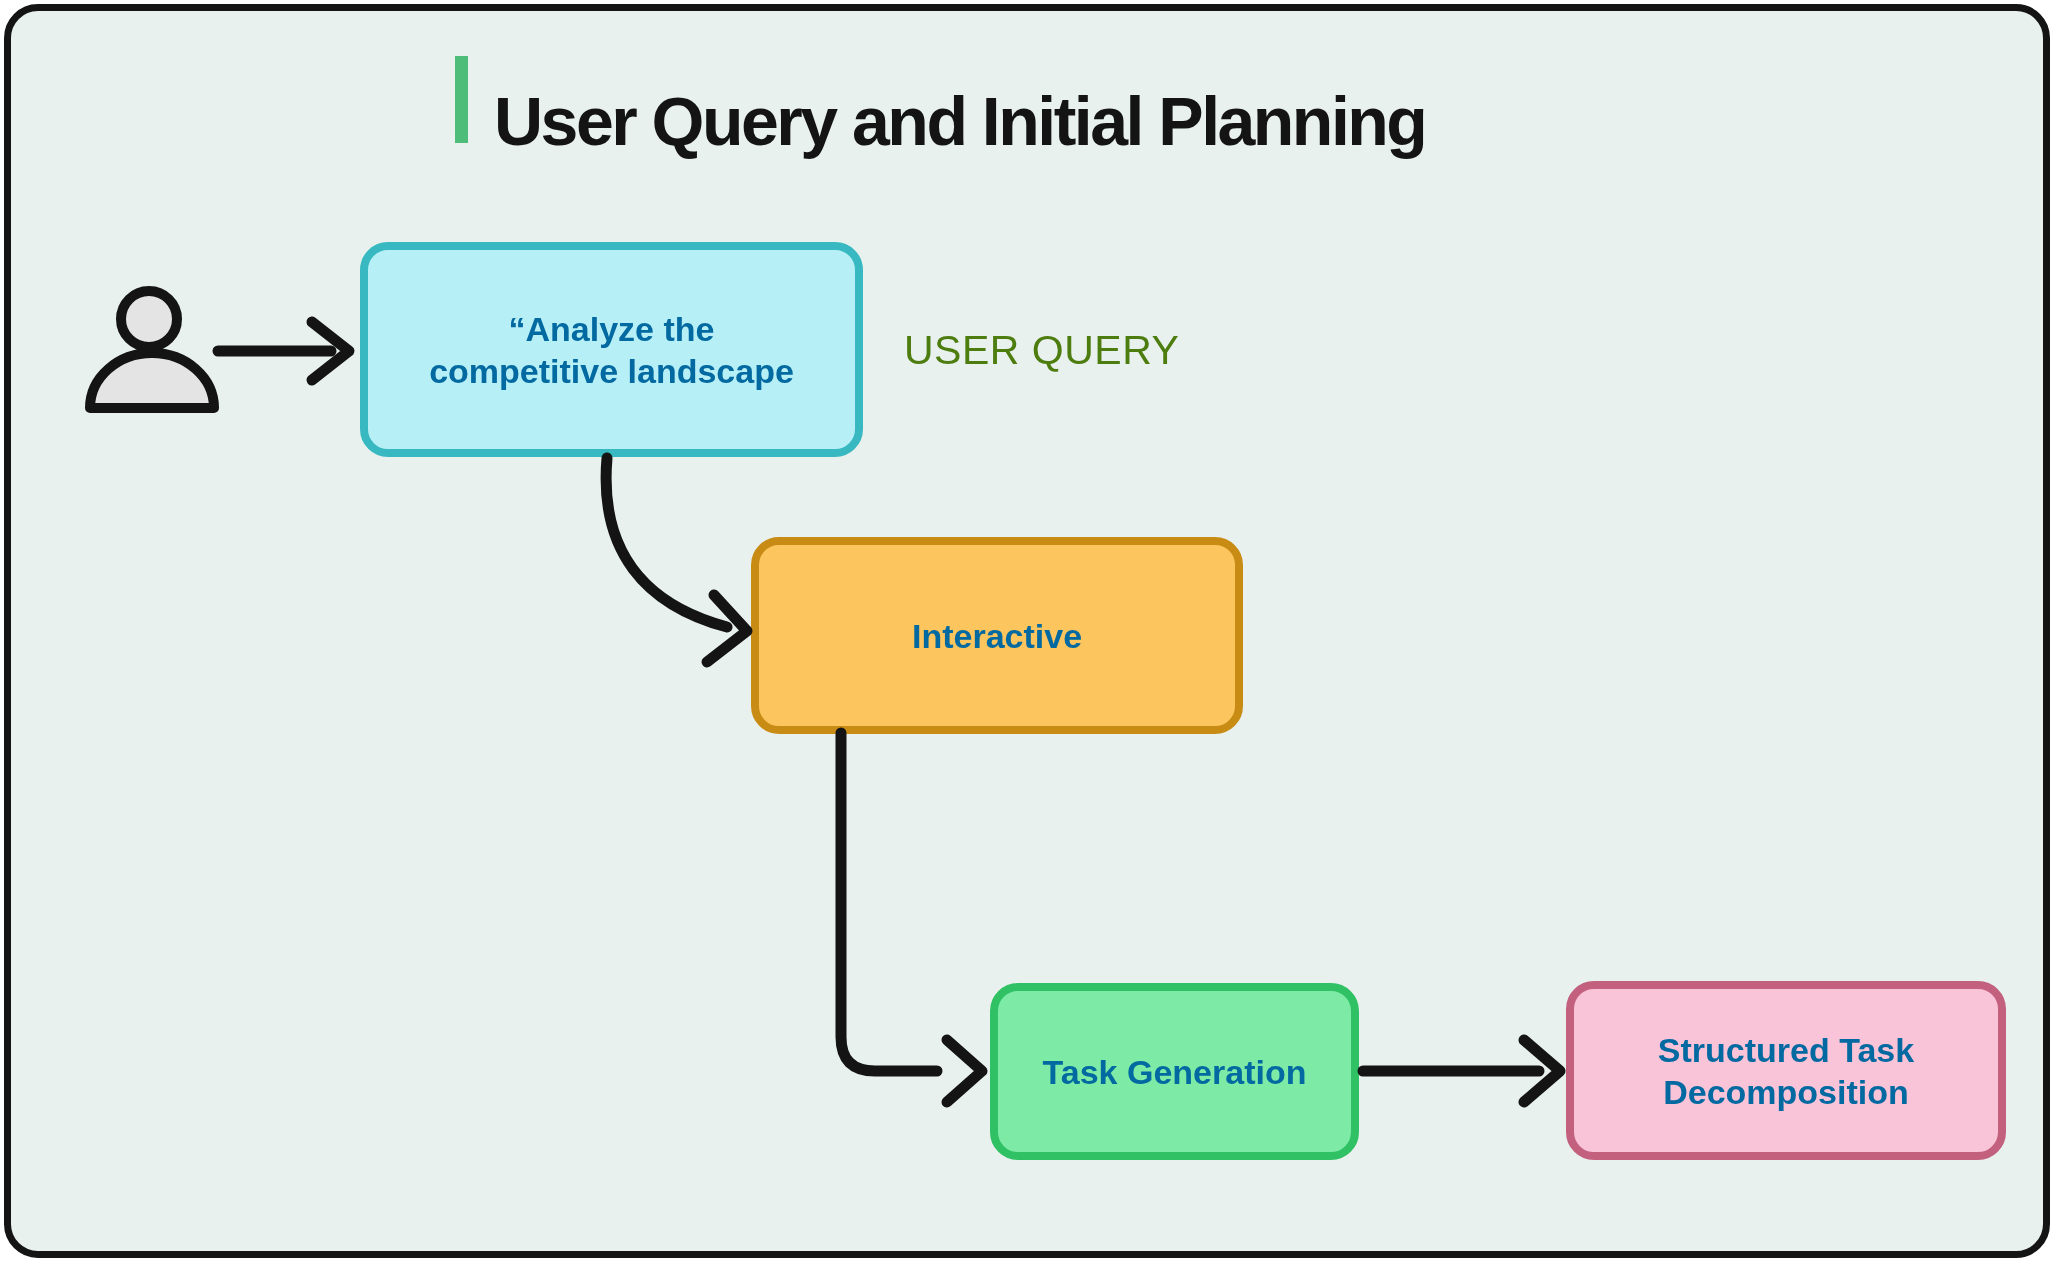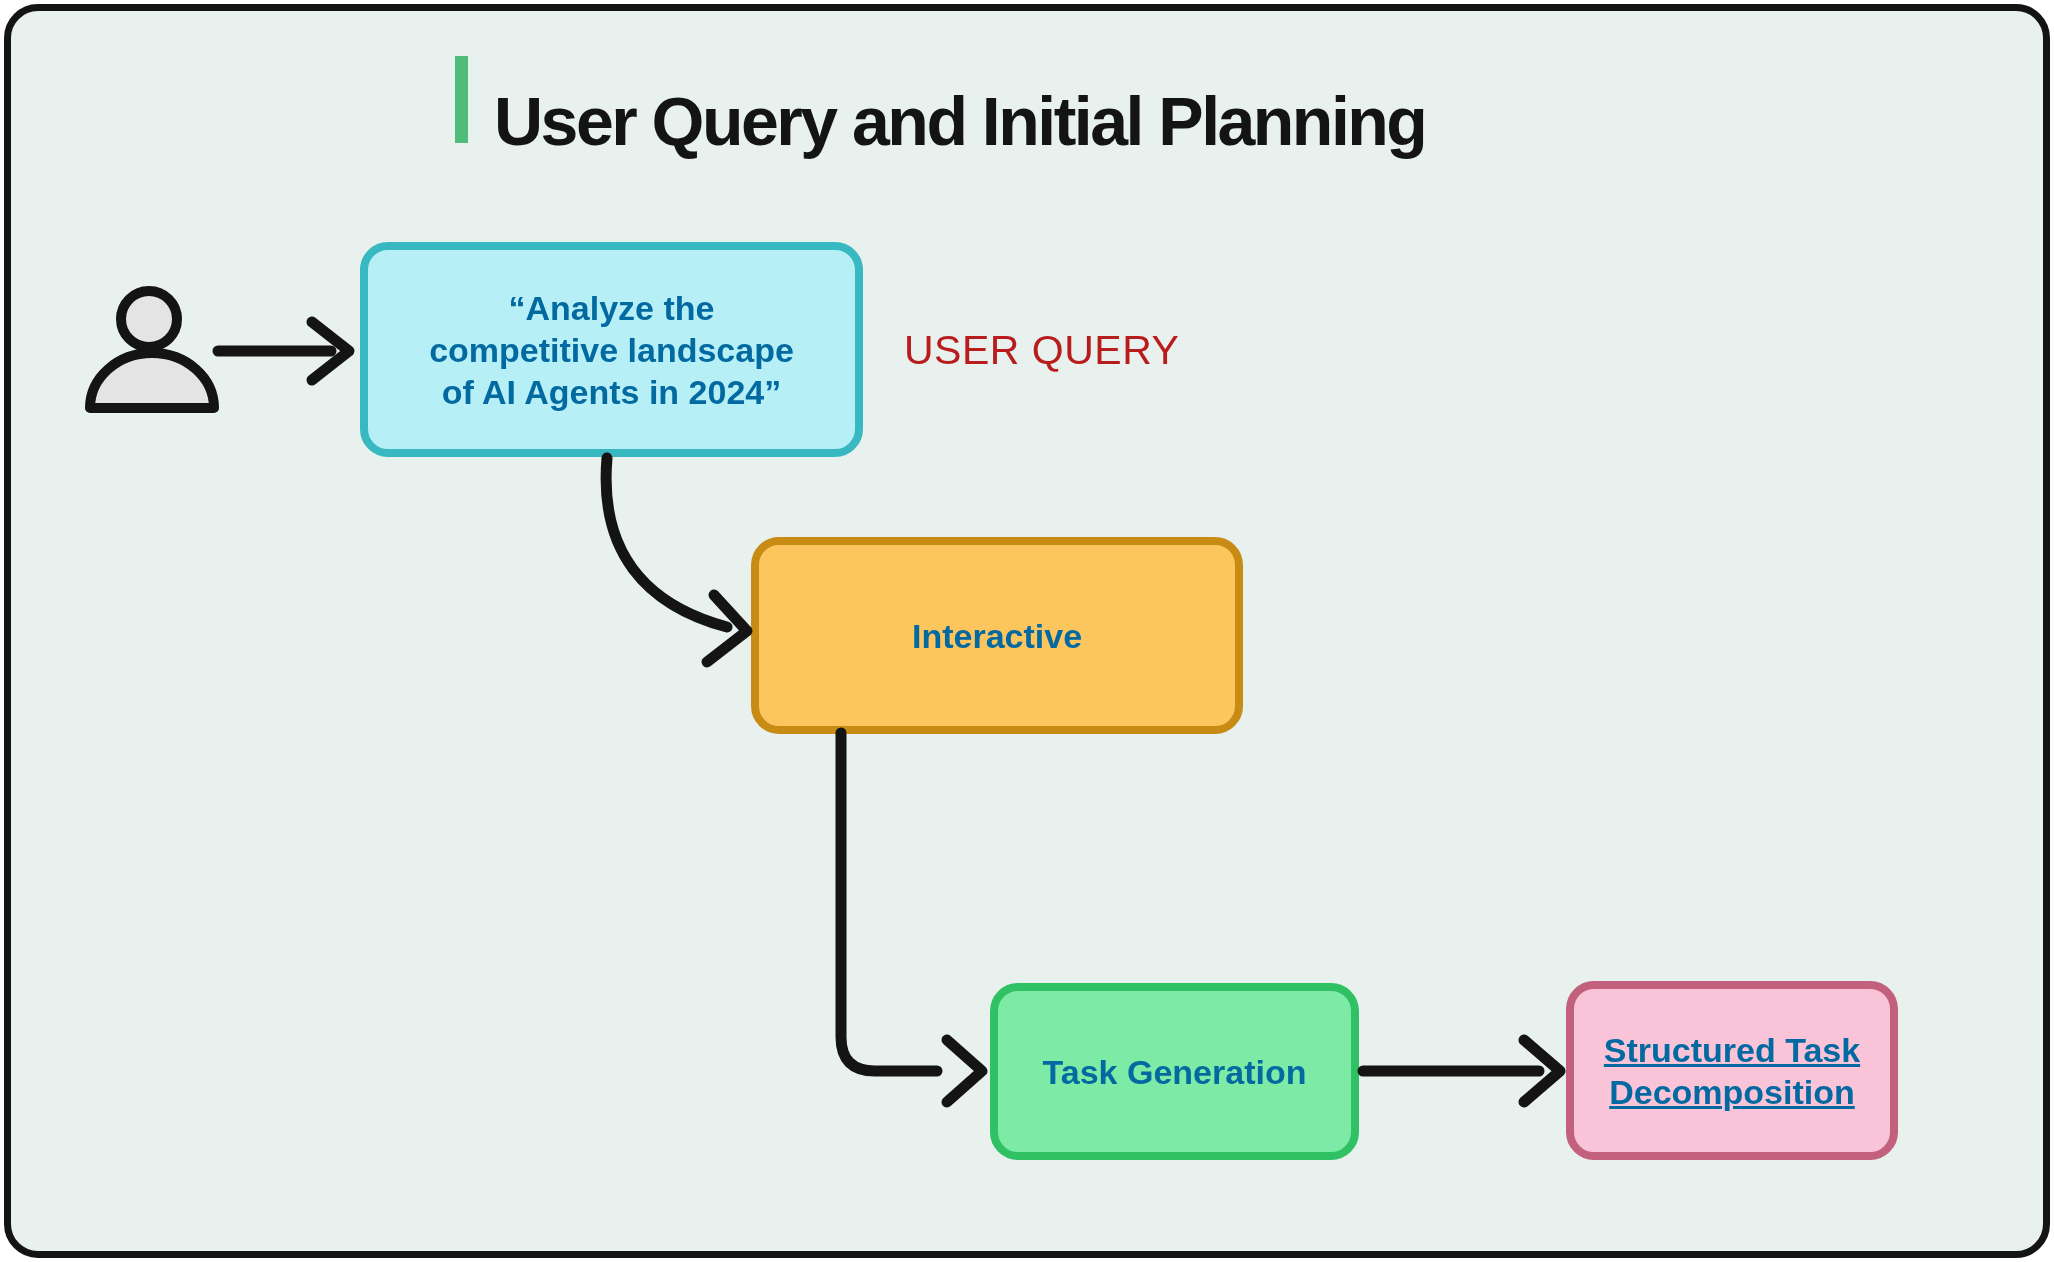--- a/index.html
+++ b/index.html
@@ -64,32 +64,31 @@
     left: 740px; top: 526px; width: 492px; height: 197px;
     background: var(--orange-fill, #fcc55e);
     border-color: var(--orange-border, #c88c15);
   }
   #node-plan {
     left: 979px; top: 972px; width: 369px; height: 177px;
     background: var(--green-fill, #7deba6);
     border-color: var(--green-border, #2fc164);
   }
   #node-decomposition {
-    left: 1555px; top: 970px; width: 332px; height: 179px;
+    left: 1555px; top: 970px; width: 440px; height: 179px;
     background: var(--pink-fill, #f9c3d8);
     border-color: var(--pink-border, #c2607e);
-    text-decoration: underline;
   }
   #user-query-label {
     position: absolute;
     left: 893px; top: 316px;
     font-size: 41px;
     font-weight: 500;
     letter-spacing: 0.5px;
-    color: #b91c1c;
+    color: #4d7c0f;
     white-space: nowrap;
   }
   #connectors, #user-icon-svg {
     position: absolute;
     pointer-events: none;
   }
   #connectors { left: 0; top: 0; }
   #connectors path {
     fill: none;
     stroke: var(--arrow, #141414);
@@ -117,21 +116,20 @@
     </div>
 
     <svg id="user-icon-svg" width="142" height="136" viewBox="0 0 142 136">
       <circle class="glyph" cx="65" cy="40" r="28"></circle>
       <path class="glyph" d="M 6 129 A 62 55 0 0 1 130 129 Z"></path>
     </svg>
 
     <div class="node" id="node-user-query">
       <span>“Analyze the</span>
       <span>competitive landscape</span>
-      <span>of AI Agents in 2024”</span>
     </div>
 
     <div id="user-query-label">USER QUERY</div>
 
     <div class="node" id="node-clarification">
       <span>Interactive</span>
     </div>
 
     <div class="node" id="node-plan">
       <span>Task Generation</span>

